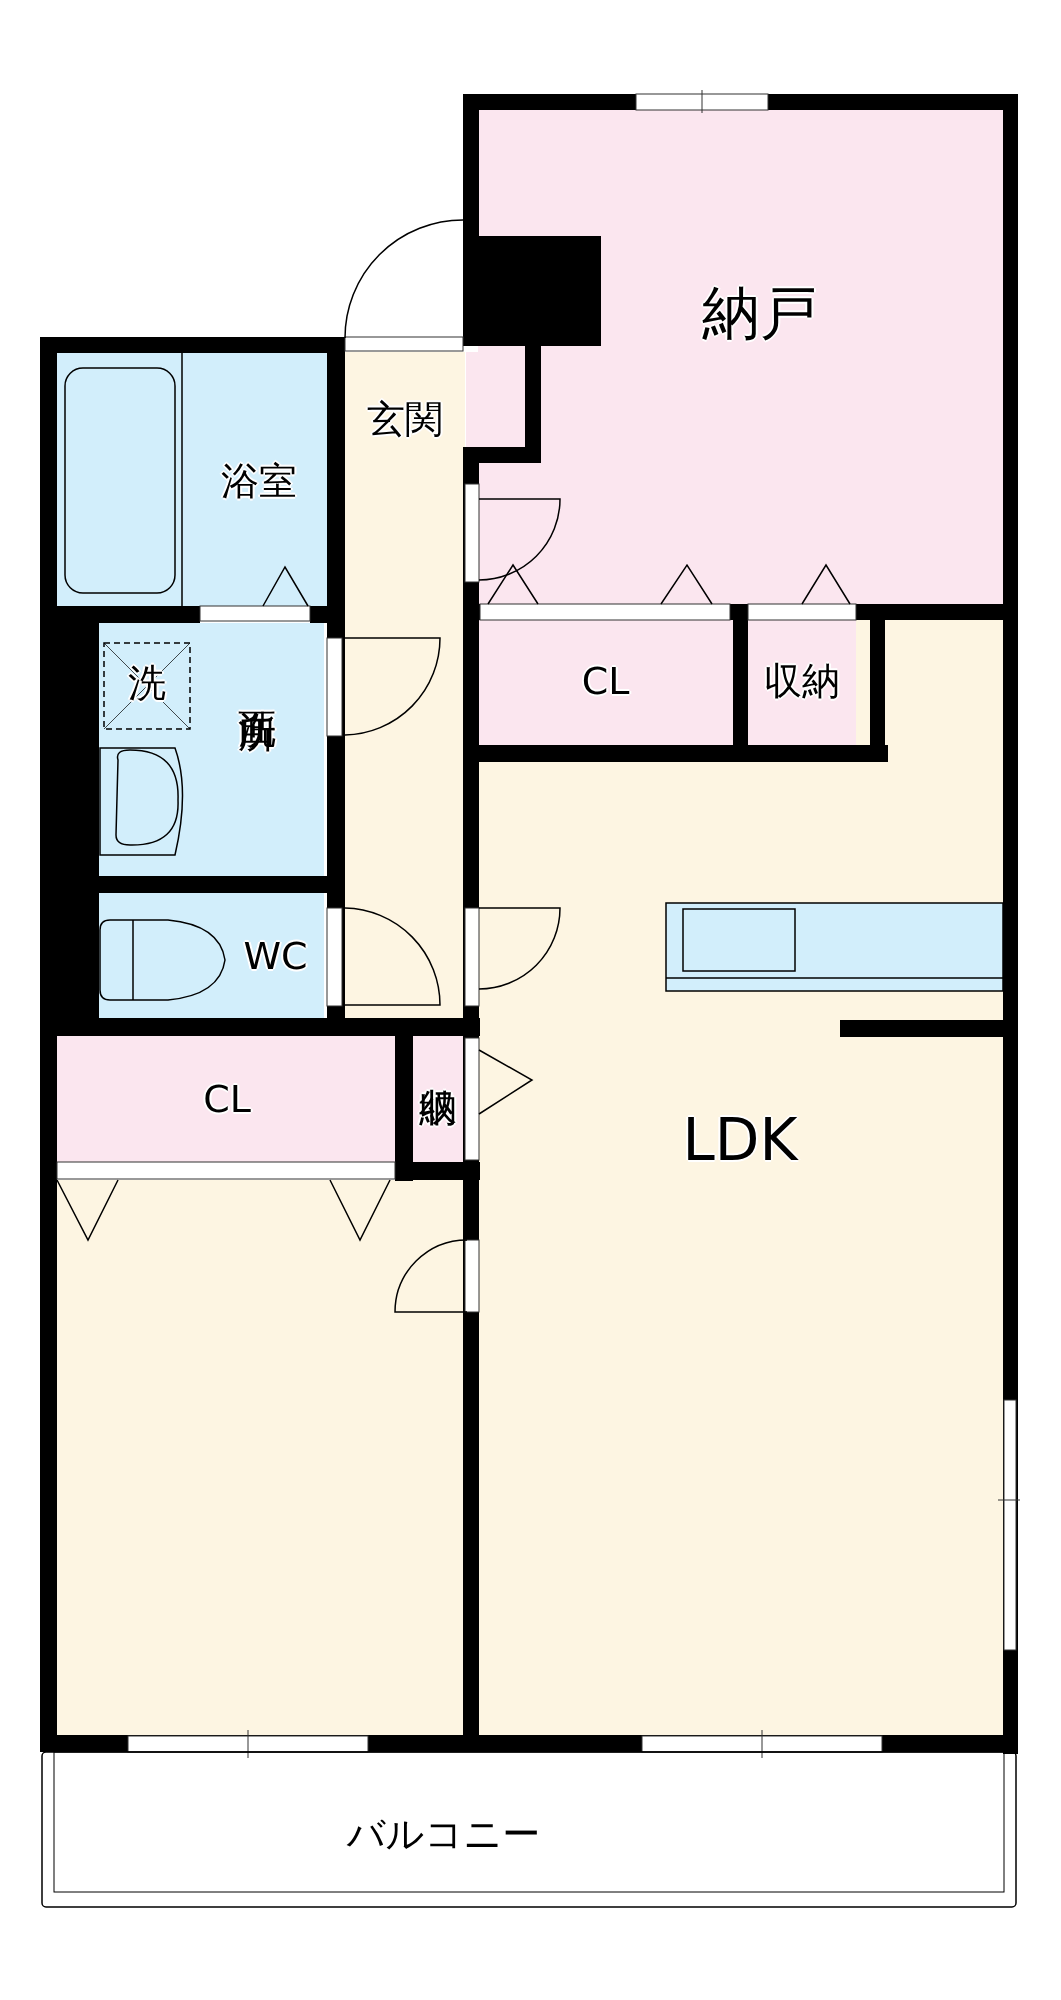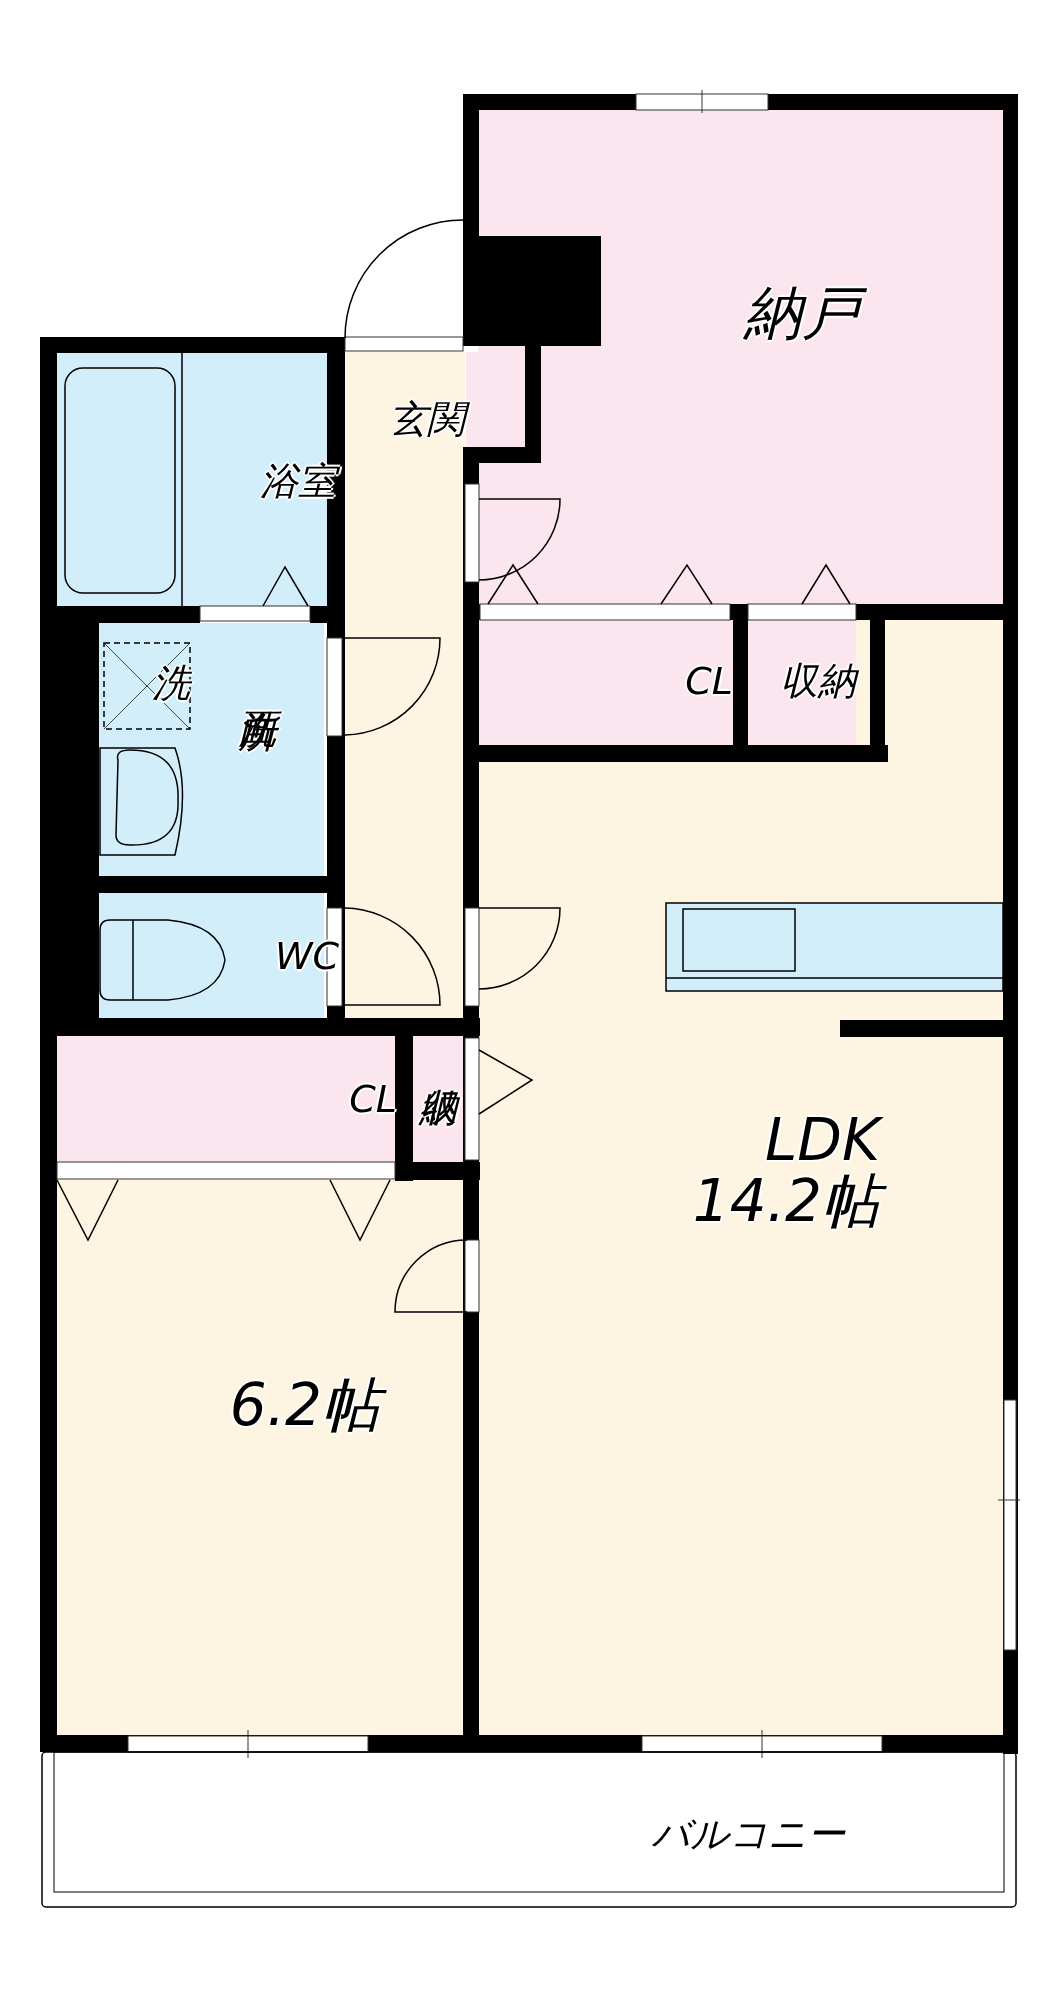--- a/index.html
+++ b/index.html
@@ -1,19 +1,19 @@
 <!DOCTYPE html>
 <html><head>
 <meta charset="utf-8">
 <style>
   html, body { margin:0; padding:0; background:#ffffff; }
   body { width:1061px; height:2000px; position:relative; overflow:hidden; font-family:"DejaVu Sans", sans-serif; }
   #plan { position:absolute; left:0; top:0; }
-  .lbl { position:absolute; text-align:right; color:#000; line-height:1.05;
-         text-shadow: 0 0 3px #fff, 0 0 3px #fff, 2px 0 0 #fff, -2px 0 0 #fff, 0 2px 0 #fff, 0 -2px 0 #fff; font-style: italic; }
+  .lbl { position:absolute; text-align:center; color:#000; line-height:1.05;
+         text-shadow: 0 0 3px #fff, 0 0 3px #fff, 2px 0 0 #fff, -2px 0 0 #fff, 0 2px 0 #fff, 0 -2px 0 #fff; }
   .big { font-size:58px; }
   .sm  { font-size:38px; }
   .vert { writing-mode: vertical-rl; text-orientation: upright; letter-spacing:2px; }
 </style>
 </head>
 <body>
 
 <svg id="plan" width="1061" height="2000" viewBox="0 0 1061 2000">
 
   <rect x="478" y="108" width="525" height="505" fill="#fbe6ef"></rect>
@@ -115,25 +115,23 @@
   </g>
 </svg>
 
 <div class="lbl big" style="left:660px;top:283px;width:200px;">
   <div>納戸</div>
 </div>
 <div class="lbl sm" style="left:345px;top:400px;width:120px;">玄関</div>
 <div class="lbl sm" style="left:182px;top:462px;width:154px;">浴室</div>
 <div class="lbl sm" style="left:104px;top:664px;width:86px;">洗</div>
 <div class="lbl sm vert" style="left:236px;top:680px;">洗面所</div>
-<div class="lbl sm" style="left:244px;top:937px;width:95px;">WC</div>
+<div class="lbl sm" style="left:228px;top:937px;width:95px;">WC</div>
 <div class="lbl sm" style="left:478px;top:662px;width:255px;">CL</div>
 <div class="lbl sm" style="left:748px;top:662px;width:108px;">収納</div>
 <div class="lbl sm" style="left:57px;top:1080px;width:340px;">CL</div>
 <div class="lbl sm vert" style="left:417px;top:1058px;">収納</div>
 <div class="lbl big" style="left:600px;top:1110px;width:280px;">
   <div>LDK</div>
-  <div>14.2帖</div>
 </div>
 <div class="lbl big" style="left:130px;top:1375px;width:250px;">
-  <div>6.2帖</div>
 </div>
 <div class="lbl sm" style="left:42px;top:1815px;width:803px;">バルコニー</div>
 
 </body></html>

